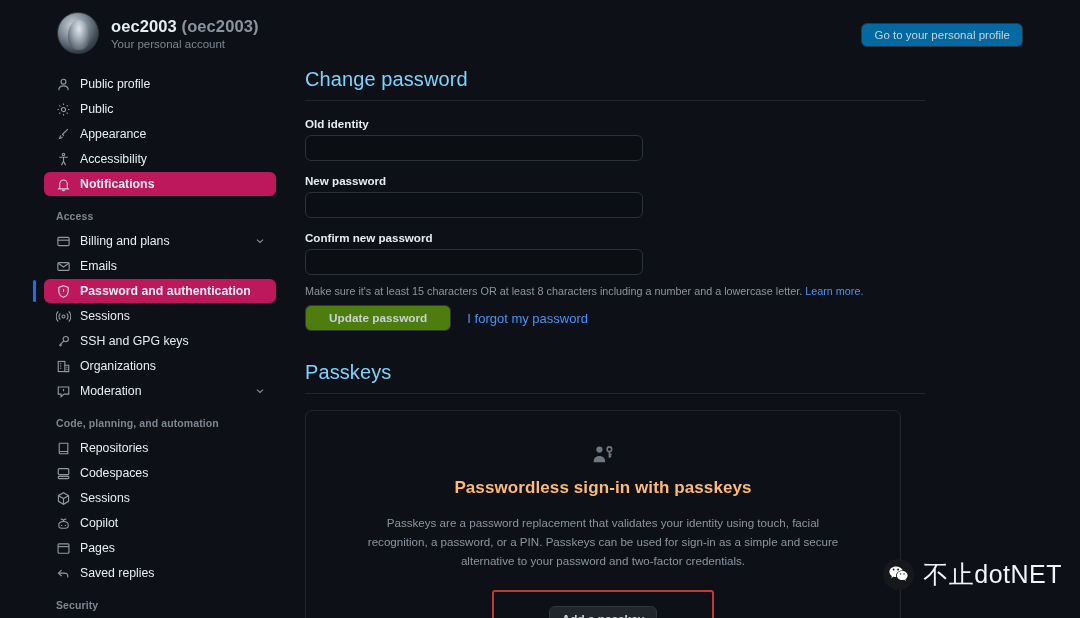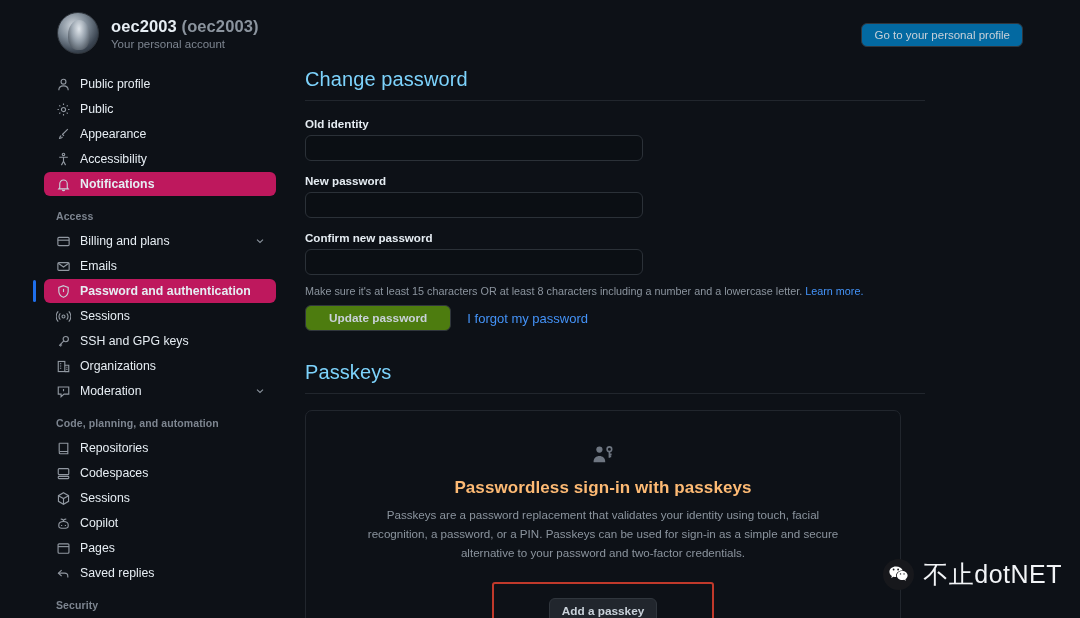--- a/index.html
+++ b/index.html
@@ -88,21 +88,21 @@
 
   .card {
     margin-top: 2px; border: 1px solid #21262d; border-radius: 7px;
     background: #0d1117; padding: 32px 24px 30px 24px; text-align: center;
     width: 596px; min-height: 220px;
   }
   .card-ico { color: #6e7681; display: flex; justify-content: center; margin-bottom: 11px; }
   .card-title { font-size: 17px; font-weight: 700; color: #fdba74; margin-bottom: 4px; letter-spacing: .1px; }
   .card-body {
     font-size: 11.6px; color: #8b949e; line-height: 1.62;
-    max-width: 494px; margin: 8px auto 20px auto;
+    max-width: 494px; margin: 16px auto 20px auto;
   }
   .addwrap {
     display: inline-block; position: relative; padding: 14px 55px;
     border: 2px solid #c0392b; border-radius: 3px;
   }
   .btn-add {
     background: #21262d; border: 1px solid #30363d; border-radius: 6px;
     color: #c9d1d9; font-size: 11.8px; font-weight: 600; padding: 5px 12px;
     cursor: pointer; font-family: "Liberation Sans", sans-serif;
   }

